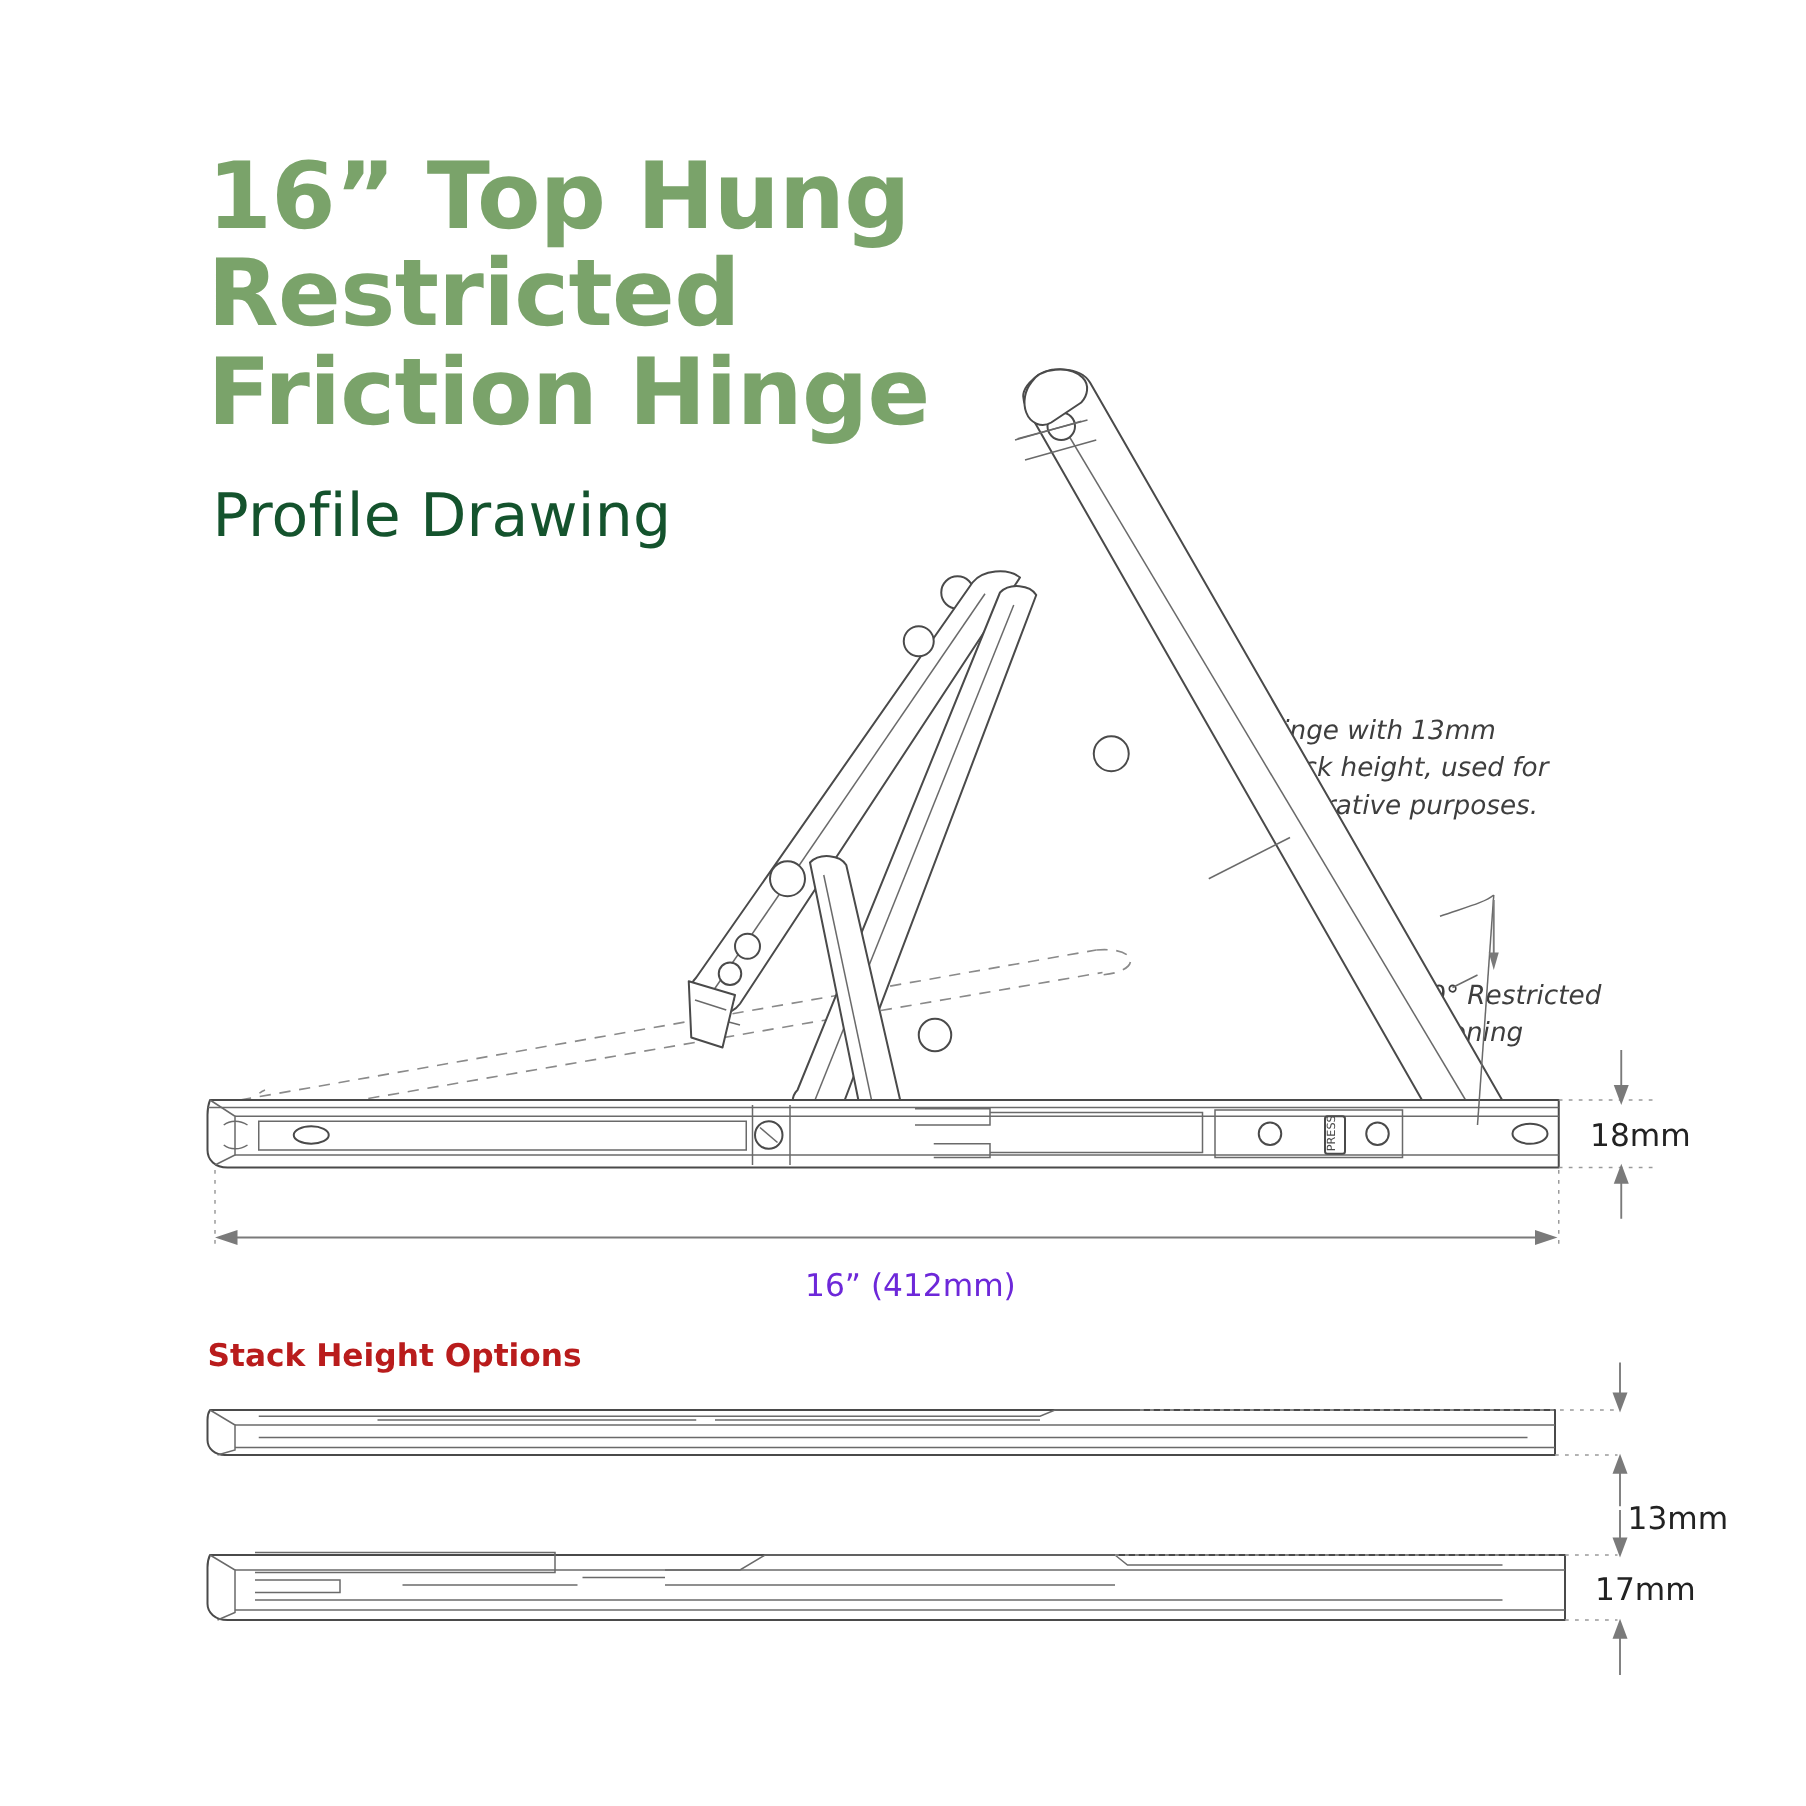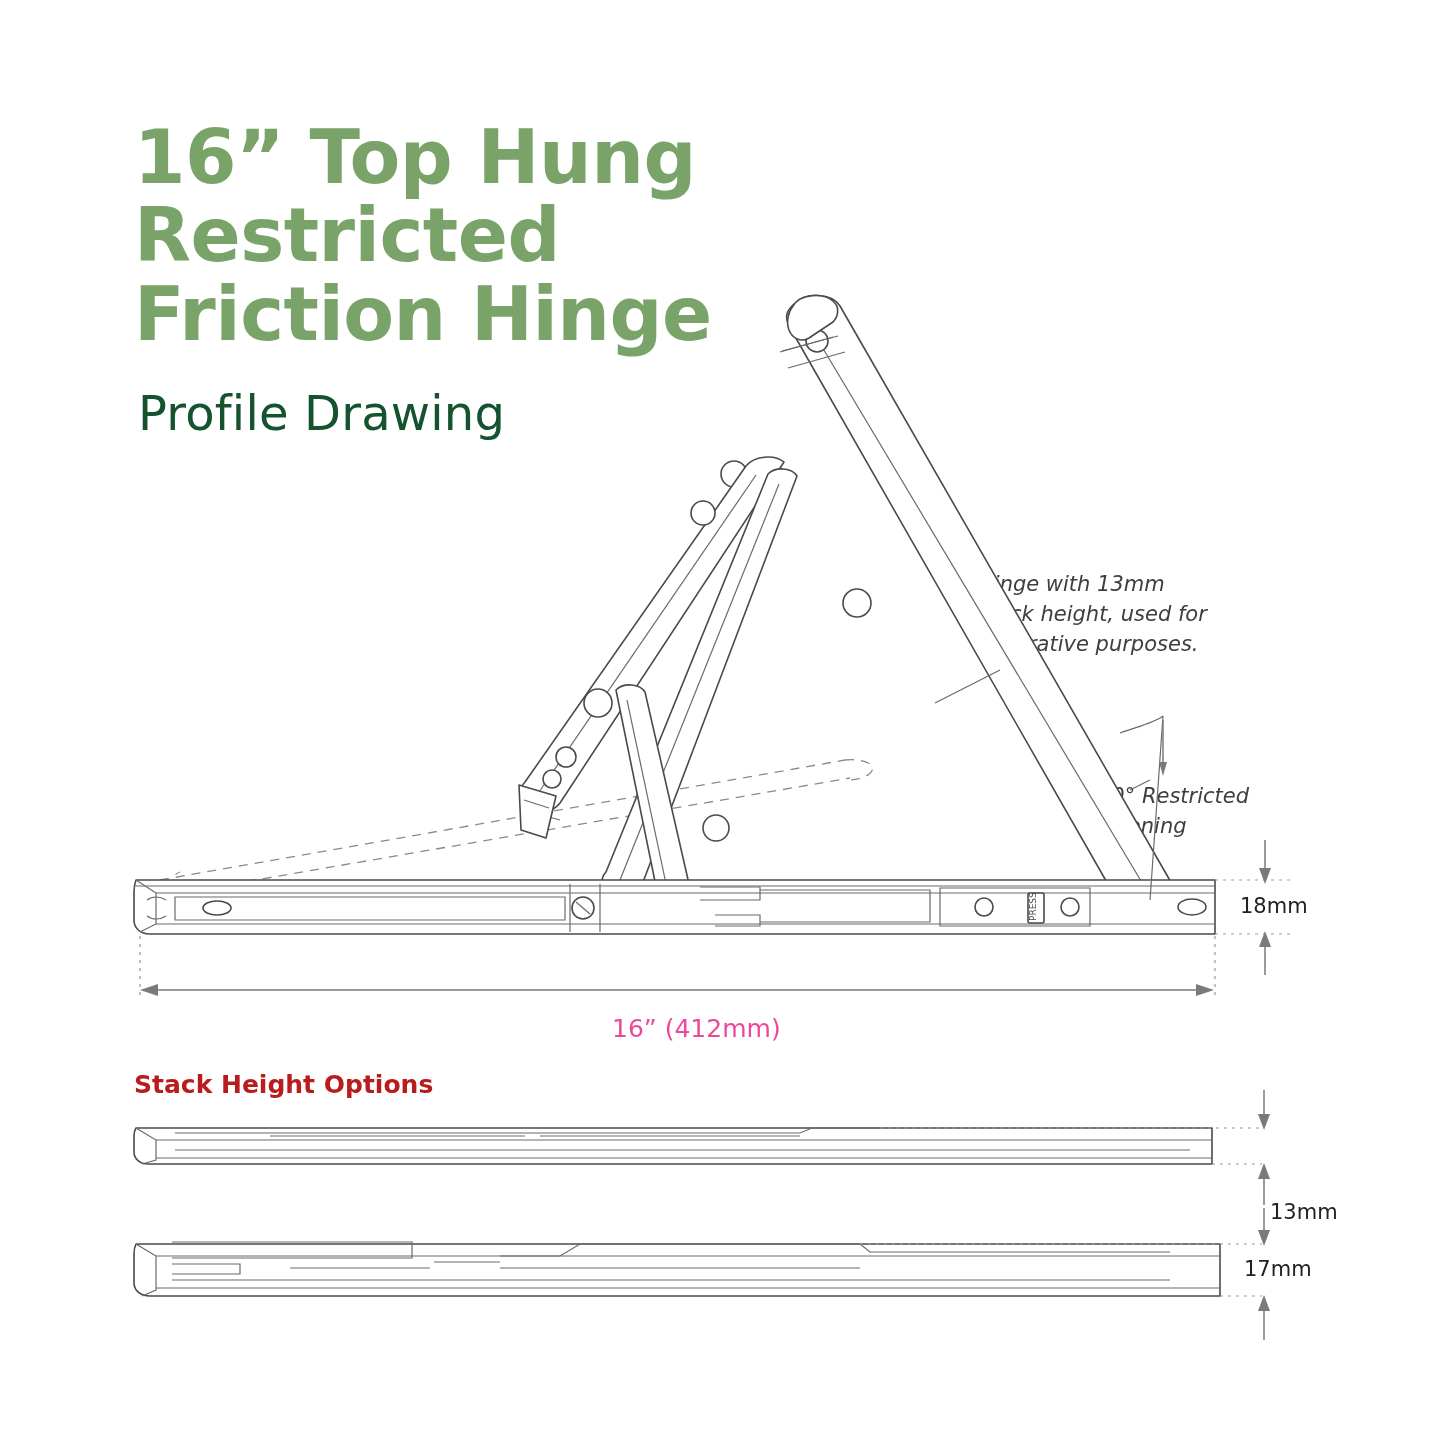--- a/index.html
+++ b/index.html
@@ -10,20 +10,21 @@
   body {
     width: 1445px;
     height: 1445px;
     position: relative;
     font-family: "DejaVu Sans", sans-serif;
     overflow: hidden;
   }
   .page {
     position: absolute;
     inset: 0;
+    margin-left: 32px;
   }
 
   
   .title-block {
     position: absolute;
     left: 134px;
     top: 118px;
     width: 680px;
   }
   .title {
@@ -62,32 +63,32 @@
     left: 1098px;
     top: 782px;
     width: 175px;
     text-align: left;
   }
 
   
   .dim-label {
     position: absolute;
     font-family: "DejaVu Sans", sans-serif;
-    font-size: 21px;
+    font-size: 25px;
     color: #222222;
   }
   .dim-18 { left: 1240px; top: 894px; }
   .dim-13 { left: 1270px; top: 1200px; }
   .dim-17 { left: 1244px; top: 1257px; }
   .dim-length {
     position: absolute;
     left: 612px;
     top: 1014px;
     font-size: 25px;
-    color: #ec4899;
+    color: #6d28d9;
     font-family: "DejaVu Sans", sans-serif;
   }
 
   .section-heading {
     position: absolute;
     left: 134px;
     top: 1070px;
     font-family: "DejaVu Sans", sans-serif;
     font-weight: bold;
     font-size: 25px;

